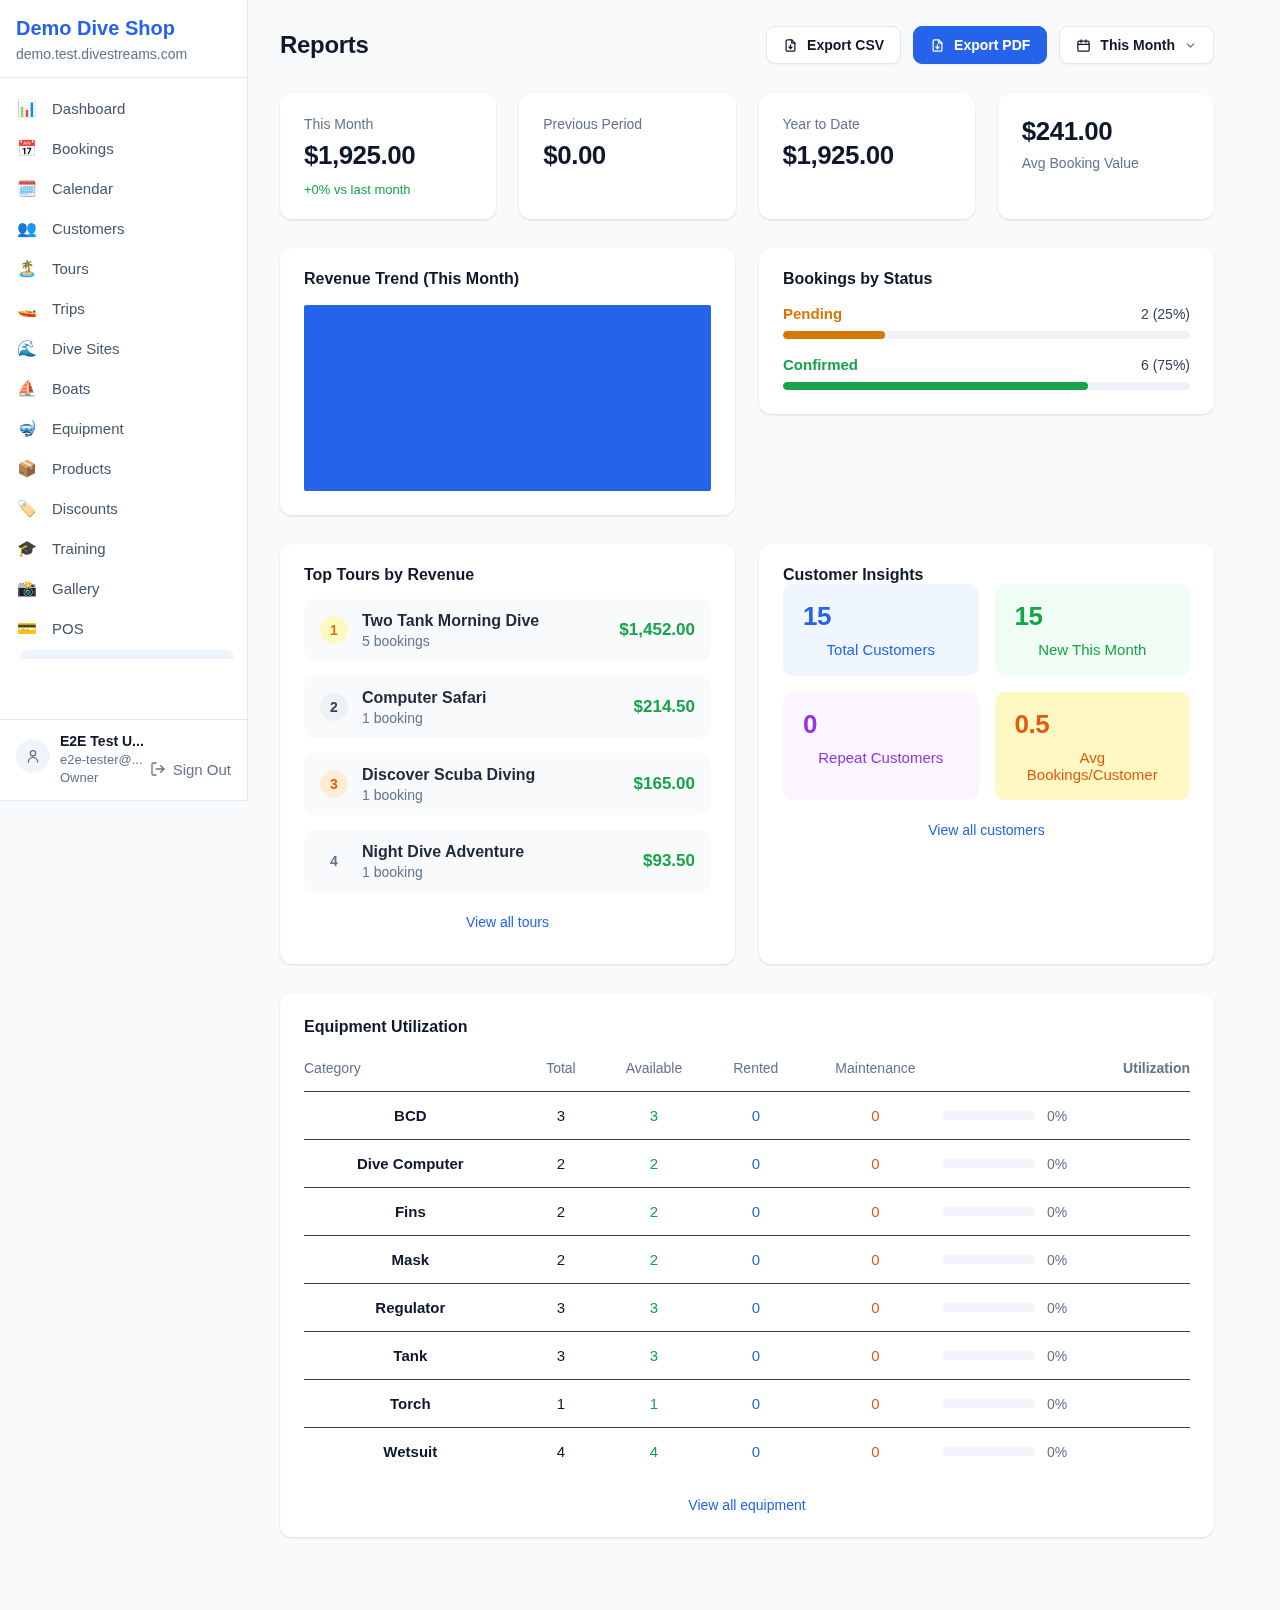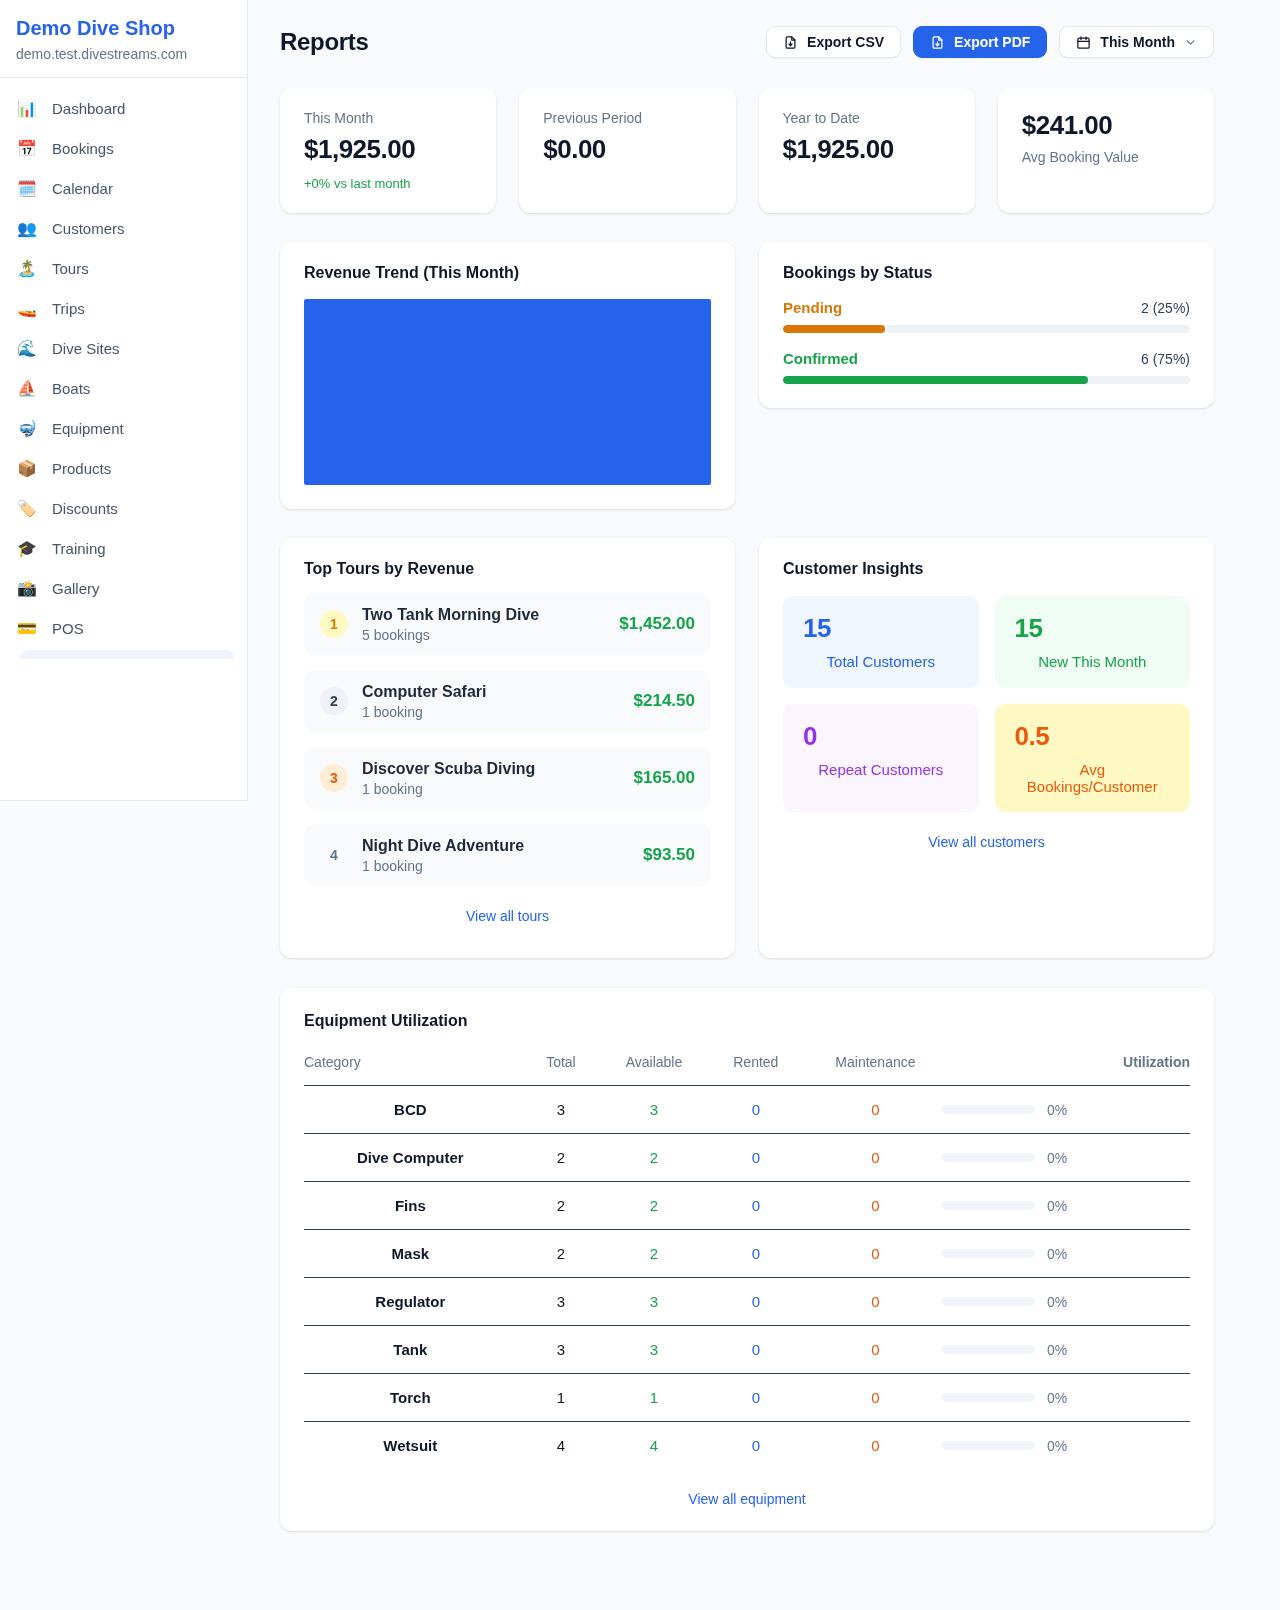--- a/index.html
+++ b/index.html
@@ -56,21 +56,21 @@
     display:flex; align-items:center; gap:7px;
     color:#64748b; font-size:15px; cursor:pointer; white-space:nowrap;
   }
   
   .main { margin-left:248px; padding:26px 66px 40px 32px; }
   .page-header { display:flex; align-items:center; }
   .page-title { font-size:24px; font-weight:700; letter-spacing:-.3px; }
   .header-actions { margin-left:auto; display:flex; gap:12px; }
   .btn {
     display:inline-flex; align-items:center; gap:9px;
-    height:32px; padding:0 16px; border-radius:9px;
+    height:38px; padding:0 16px; border-radius:9px;
     font-size:14px; font-weight:700; cursor:pointer;
     background:#fff; border:1px solid #e2e8f0; color:#0f172a;
     box-shadow:0 1px 2px rgba(15,23,42,.04);
   }
   .btn-primary { background:#2563eb; border-color:#2563eb; color:#fff; }
   .card {
     background:#fff; border-radius:12px;
     box-shadow:0 1px 2px rgba(15,23,42,.05), 0 1px 3px rgba(15,23,42,.08);
   }
   .card-title { font-size:16px; font-weight:700; color:#0f172a; }
@@ -111,21 +111,21 @@
   .rank-4 { background:transparent; color:#64748b; }
   .tour-name { font-size:16px; font-weight:700; color:#1e293b; }
   .tour-bookings { font-size:14px; color:#64748b; margin-top:3px; }
   .tour-revenue { margin-left:auto; font-size:17px; font-weight:700; color:#16a34a; }
   .view-all {
     display:block; text-align:center; margin-top:22px;
     color:#2563eb; font-size:14px; text-decoration:none; cursor:pointer;
   }
   
   .insights-card { min-height:420px; }
-  .insight-grid { display:grid; grid-template-columns:1fr 1fr; gap:16px; margin-top:18px; }
+  .insight-grid { display:grid; grid-template-columns:1fr 1fr; gap:16px; }
   .insight-tile { border-radius:10px; padding:17px 20px; min-height:92px; }
   .insight-value { font-size:26px; font-weight:700; letter-spacing:-.5px; }
   .insight-label { font-size:15px; margin-top:9px;text-align:center; }
   .tile-blue { background:#eff6ff; } .tile-blue .insight-value, .tile-blue .insight-label { color:#2563eb; }
   .tile-green { background:#f0fdf4; } .tile-green .insight-value, .tile-green .insight-label { color:#16a34a; }
   .tile-purple { background:#faf5ff; } .tile-purple .insight-value { color:#9333ea; } .tile-purple .insight-label { color:#9333ea; }
   .tile-orange { background:#fef9c3; } .tile-orange .insight-value, .tile-orange .insight-label { color:#ea580c; }
   
   .equipment-card { margin-top:30px; padding:24px; }
   table.equip { width:100%; border-collapse:collapse; margin-top:14px; }
@@ -214,20 +214,41 @@
     <div class="nav-item">
         <span class="ico">📸</span>
         <span>Gallery</span>
       </div>
     <div class="nav-item">
         <span class="ico">💳</span>
         <span>POS</span>
       </div>
     <div class="nav-item-partial"></div>
   </nav>
+  <div class="user-box">
+    <div class="avatar">
+      <svg width="16" height="16" viewBox="0 0 24 24" fill="none" stroke="currentColor" stroke-width="2" stroke-linecap="round">
+          <circle cx="12" cy="8" r="4"></circle>
+          <path d="M5 21c0-3.9 3.1-7 7-7s7 3.1 7 7"></path>
+        </svg>
+    </div>
+    <div class="user-info">
+      <div class="user-name">E2E Test U...</div>
+      <div class="user-email">e2e-tester@...</div>
+      <div class="user-role">Owner</div>
+    </div>
+    <div class="signout">
+      <svg width="16" height="16" viewBox="0 0 24 24" fill="none" stroke="currentColor" stroke-width="2" stroke-linecap="round" stroke-linejoin="round">
+          <path d="M9 21H5a2 2 0 0 1-2-2V5a2 2 0 0 1 2-2h4"></path>
+          <path d="m16 17 5-5-5-5"></path>
+          <path d="M21 12H9"></path>
+        </svg>
+      <span>Sign Out</span>
+    </div>
+  </div>
 </aside>
 
 <main class="main">
 
   <div class="page-header">
     <h1 class="page-title">Reports</h1>
     <div class="header-actions">
       <button class="btn">
         <svg width="15" height="15" viewBox="0 0 24 24" fill="none" stroke="currentColor" stroke-width="2" stroke-linecap="round" stroke-linejoin="round">
             <path d="M14 3H7a2 2 0 0 0-2 2v14a2 2 0 0 0 2 2h10a2 2 0 0 0 2-2V8z"></path>

